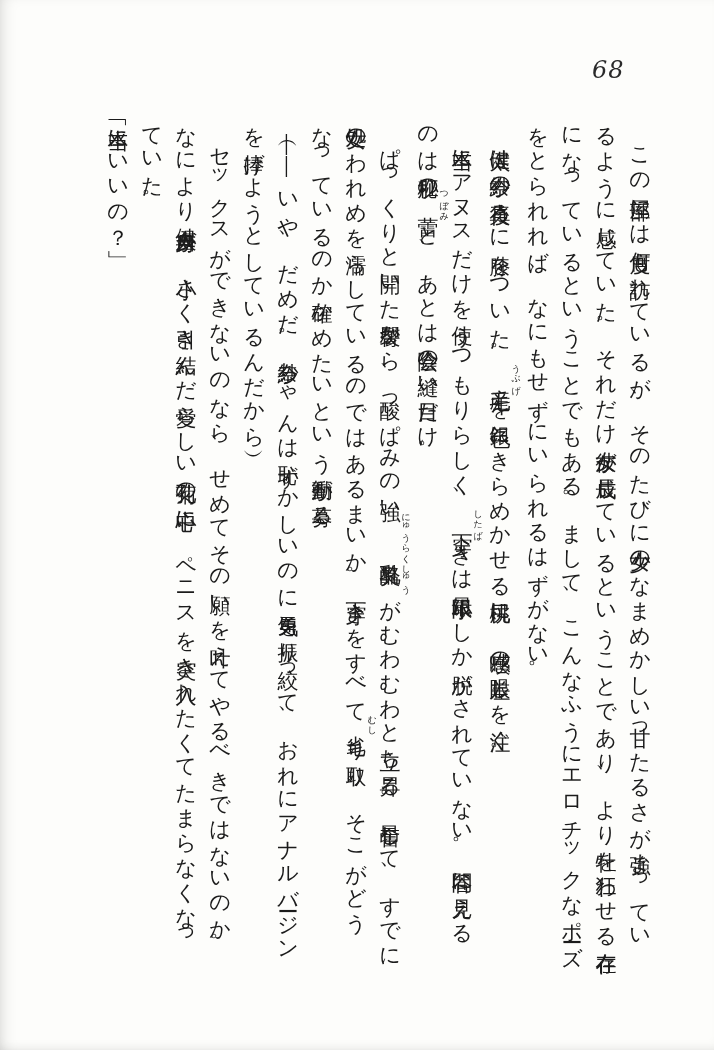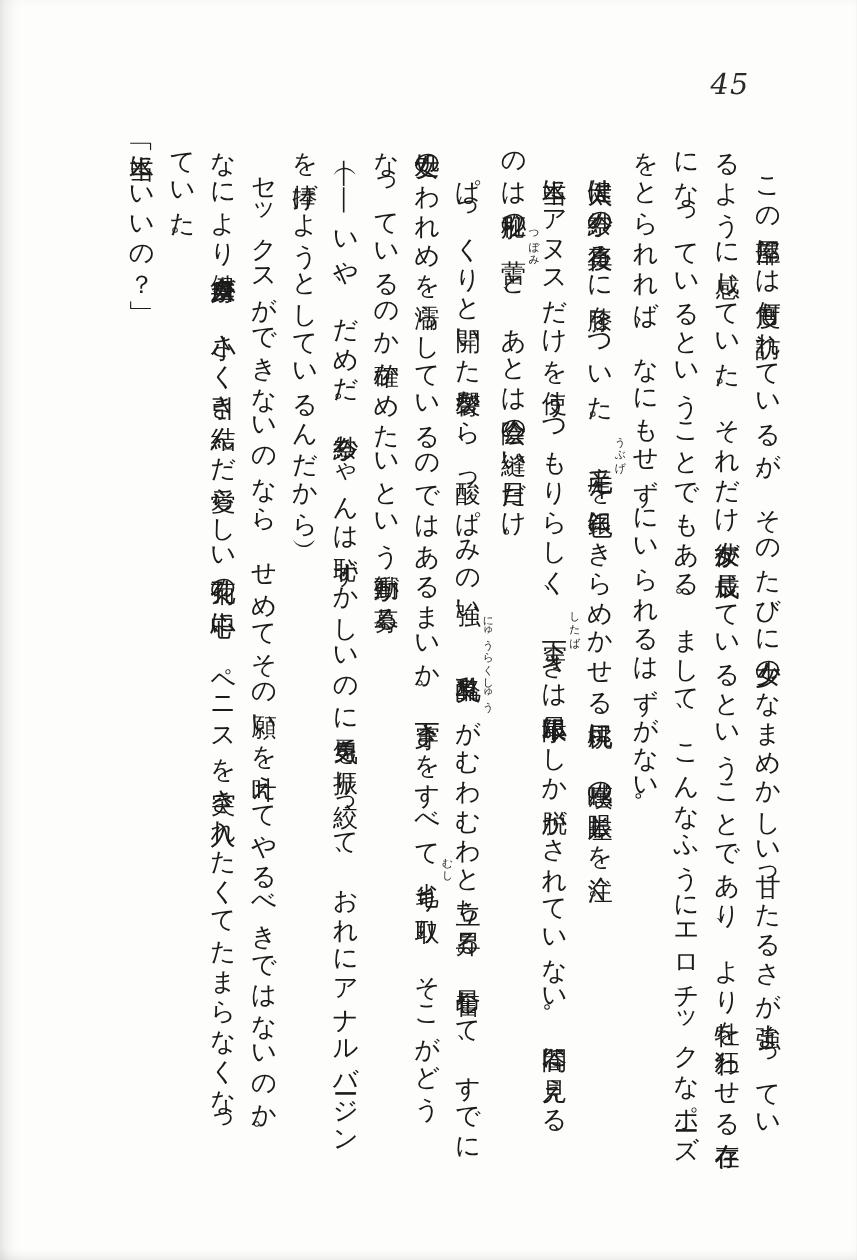--- a/index.html
+++ b/index.html
@@ -54,21 +54,21 @@
   ruby rt {
     font-size: 9px;
     letter-spacing: 0;
     color: #1b1b1b;
   }
 </style>
 </head>
 <body>
 
 <div class="page">
-  <div class="page-number">45</div>
+  <div class="page-number">68</div>
   <div class="text-block" id="text-block">
       <p class="indent">この部屋には何度も訪れているが、そのたびに少女のなまめかしい甘ったるさが強まっているように感じていた。それだけ彼女が成長しているということであり、より牡を狂わせる存在になっているということでもある。まして、こんなふうにエロチックなポーズをとられれば、なにもせずにいられるはずがない。</p>
       <p class="indent">健太は紗奈の真後ろに膝をついた。<ruby>産毛<rt>うぶげ</rt></ruby>を銀色にきらめかせる桃尻に、感嘆の眼差しを注ぐ。</p>
       <p class="indent">本当にアヌスだけを使うつもりらしく、<ruby>下穿<rt>したば</rt></ruby>きは最小限にしか脱がされていない。谷間に見えるのは秘肛の<ruby>蕾<rt>つぼみ</rt></ruby>と、あとは会陰の縫い目だけ。</p>
       <p class="indent">ぱっくりと開いた臀裂から、酸っぱみの強い<ruby>乳酪臭<rt>にゅうらくしゅう</rt></ruby>がむわむわと立ち昇る。昂奮して、すでに処女のわれめを濡らしているのではあるまいか。下穿きをすべて<ruby>毟<rt>むし</rt></ruby>り取り、そこがどうなっているのか確かめたいという衝動が募る。</p>
       <p class="indent">（――いや、だめだ。紗奈ちゃんは恥ずかしいのに勇気を振り絞って、おれにアナルバージンを捧げようとしているんだから）</p>
       <p class="indent">セックスができないのなら、せめてその願いを叶えてやるべきではないのか。なにより健太自身が、小さく引き結んだ愛らしい菊孔の中心に、ペニスを突き入れたくてたまらなくなっていた。</p>
       <p class="">「本当にいいの？」</p>
     </div>
 </div>

